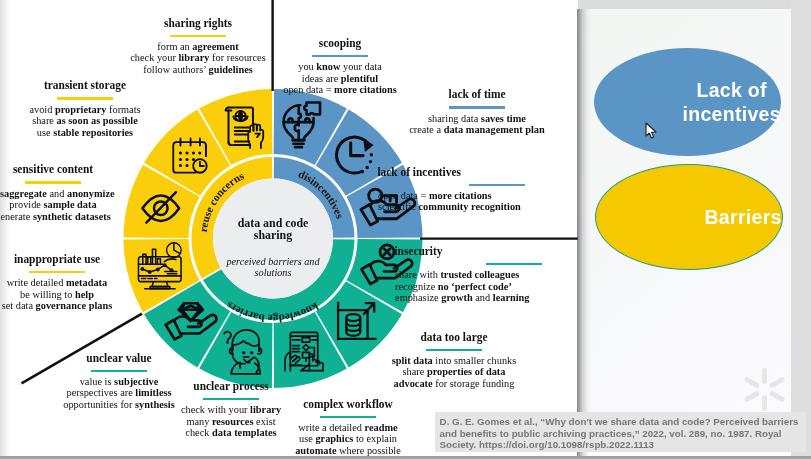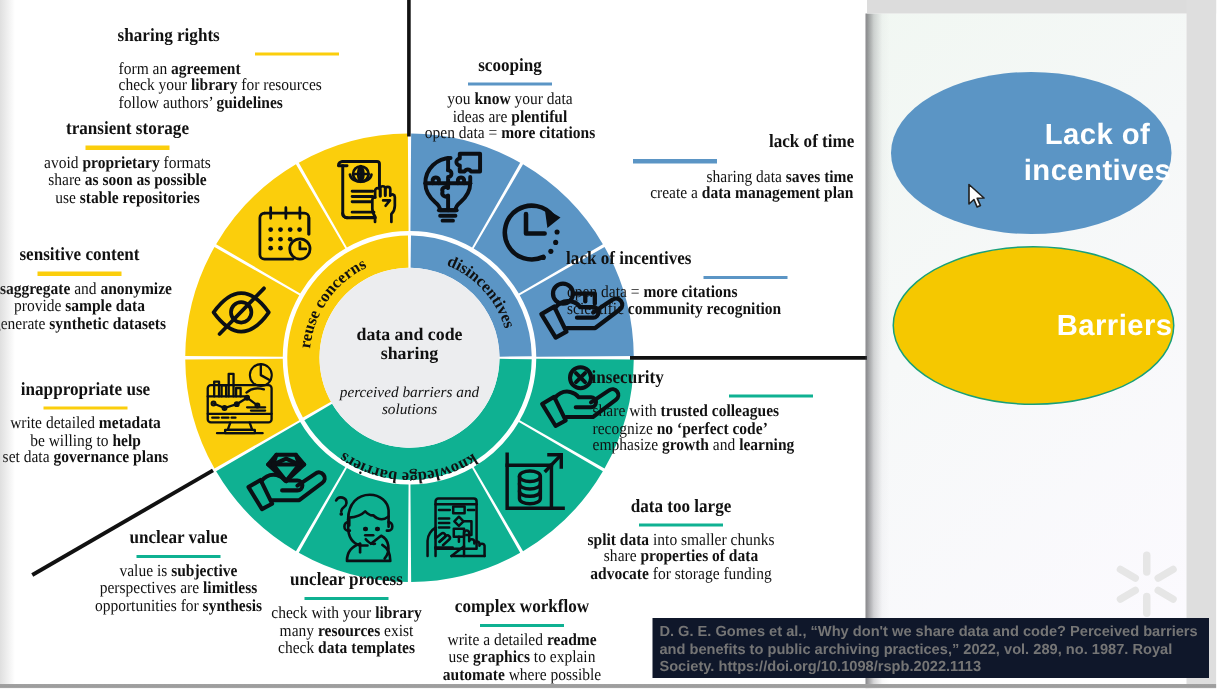--- a/index.html
+++ b/index.html
@@ -21,21 +21,21 @@
              background:linear-gradient(140deg,#f1f7f2 0%,#f6f8f8 40%,#fcfaff 100%);overflow:hidden;}
   #rightshadow{position:absolute;left:577px;top:9px;width:16px;height:450px;
              background:linear-gradient(to right,rgba(60,60,65,.62) 0%,rgba(110,110,115,.28) 35%,rgba(180,180,185,.08) 70%,rgba(255,255,255,0) 100%);}
   #topgrey{position:absolute;left:578px;top:0;width:233px;height:9px;background:#dcdcdc;}
   #rightgrey{position:absolute;left:791px;top:0;width:20px;height:459px;background:#dedede;}
   .ell{position:absolute;border-radius:50%;display:flex;align-items:center;justify-content:flex-end;
        color:#fff;font-family:"Liberation Sans",sans-serif;font-weight:bold;text-align:center;
        font-size:19.5px;line-height:24px;letter-spacing:.3px;}
 
   #caption{position:absolute;left:434.5px;top:411.8px;width:371px;height:40px;padding:4.5px 4px 0 5.1px;
-           background:#0f172a;color:#757575;font-family:"Liberation Sans",sans-serif;
+           background:#e5e5e5;color:#757575;font-family:"Liberation Sans",sans-serif;
            font-size:9.75px;line-height:11.3px;font-weight:bold;box-sizing:border-box;}
   #bottombar{position:absolute;left:0;top:456px;width:811px;height:3px;
              background:linear-gradient(to bottom,#a2a2a2 0%,#9b9b9b 70%,#bdbdbd 100%);}
   #leftshade{position:absolute;left:0;top:0;width:10px;height:456px;
              background:linear-gradient(to right,rgba(110,110,110,.22),rgba(255,255,255,0));}
   #cursor{position:absolute;left:645px;top:122px;width:12px;height:18px;}
   #spark{position:absolute;left:164px;top:358px;width:45px;height:45px;}
 </style>
 </head>
 <body>
@@ -279,21 +279,21 @@
 <text class="ringlab"><textPath href="#lp-know" startOffset="50%" text-anchor="middle">knowledge barriers</textPath></text>
 <text class="ringlab"><textPath href="#lp-reuse" startOffset="50%" text-anchor="middle">reuse concerns</textPath></text>
 <line x1="272.6" y1="-2" x2="272.6" y2="91" stroke="#111" stroke-width="2.4"></line>
 <line x1="420" y1="238.6" x2="578" y2="238.6" stroke="#111" stroke-width="2.4"></line>
 <line x1="142.0" y1="313.6" x2="21.5" y2="383.3" stroke="#111" stroke-width="2.6"></line>
     <text class="hub-t" x="273" y="226.5" text-anchor="middle" font-size="11.9" font-weight="bold" fill="#111">data and code</text>
     <text class="hub-t" x="273" y="239.3" text-anchor="middle" font-size="11.9" font-weight="bold" fill="#111">sharing</text>
     <text class="hub-s" x="273" y="264.5" text-anchor="middle" font-size="10.2" font-style="italic" fill="#111">perceived barriers and</text>
     <text class="hub-s" x="273" y="275.9" text-anchor="middle" font-size="10.2" font-style="italic" fill="#111">solutions</text>
     </svg>
-    <div class="tblock" style="left:67.5px;top:15.5px;width:260px;text-align:left;">
+    <div class="tblock" style="left:67.5px;top:15.5px;width:260px;text-align:center;">
         <div class="ttl">sharing rights</div>
         <div class="rule" style="background:#FBCE0C;width:56px"></div>
         <div class="ln">form an <b>agreement</b></div>
         <div class="ln">check your <b>library</b> for resources</div>
         <div class="ln">follow authors’ <b>guidelines</b></div>
       </div>
     <div class="tblock" style="left:210.0px;top:15.8px;width:260px;text-align:center;margin-top:20px;">
         <div class="ttl">scooping</div>
         <div class="rule" style="background:#5B95C5;width:56px"></div>
         <div class="ln">you <b>know</b> your data</div>
@@ -335,21 +335,21 @@
         <div class="ln">many <b>resources</b> exist</div>
         <div class="ln">check <b>data templates</b></div>
       </div>
     <div class="tblock" style="left:217.9px;top:396.6px;width:260px;text-align:center;">
         <div class="ttl">complex workflow</div>
         <div class="rule" style="background:#0FB192;width:56px"></div>
         <div class="ln">write a detailed <b>readme</b></div>
         <div class="ln">use <b>graphics</b> to explain</div>
         <div class="ln"><b>automate</b> where possible</div>
       </div>
-    <div class="tblock" style="left:320px;top:87.4px;width:260px;text-align:right;">
+    <div class="tblock" style="left:347px;top:87.4px;width:260px;text-align:center;">
         <div class="ttl">lack of time</div>
         <div class="rule" style="background:#5B95C5;width:56px"></div>
         <div class="ln">sharing data <b>saves time</b></div>
         <div class="ln">create a <b>data management plan</b></div>
       </div>
     <div class="tblock" style="left:366.6px;top:164.6px;width:260px;text-align:left;">
         <div class="ttl">lack of incentives</div>
         <div class="rule" style="background:#5B95C5;width:56px"></div>
         <div class="ln">open data = <b>more citations</b></div>
         <div class="ln">scientific <b>community recognition</b></div>

